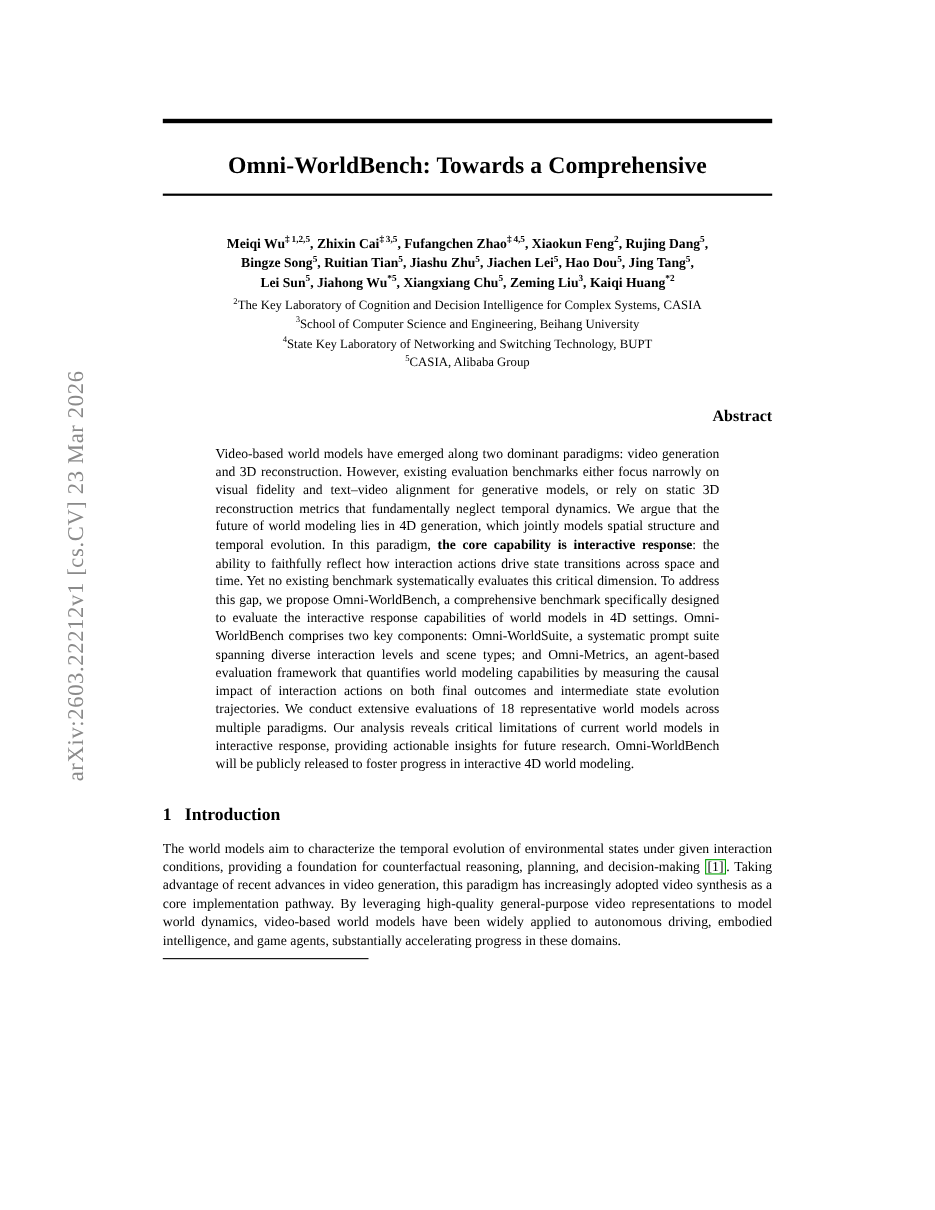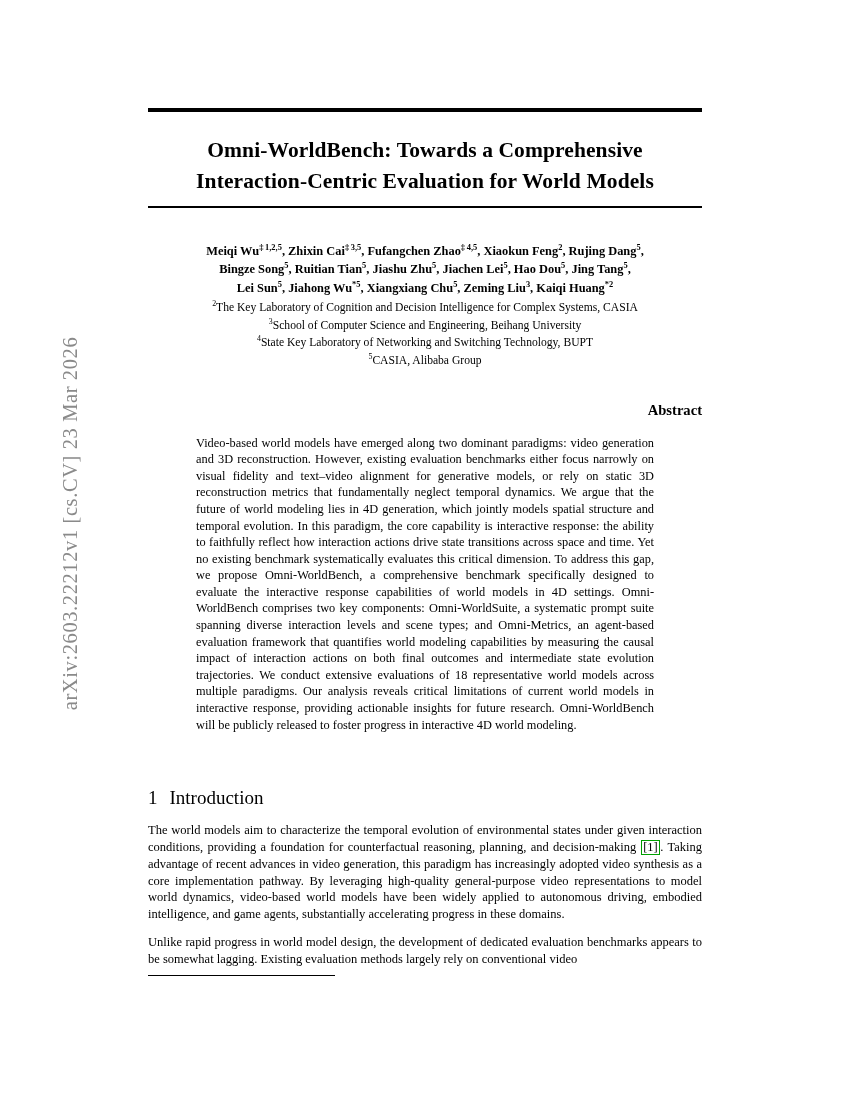--- a/index.html
+++ b/index.html
@@ -102,27 +102,27 @@
     margin-top: 32px;
   }
   #abstract-body {
     margin: 16px 48px 0 48px;
     font-size: 12.35px;
     line-height: 1.345;
     text-align: justify;
     text-justify: inter-word;
     hyphens: none;
   }
-  #abstract-body b { font-weight: normal; margin-top: 32px; }
+  #abstract-body b { font-weight: bold; margin-top: 32px; }
 
   
   #section-intro {
-    margin-top: 54px;
-    font-size: 19px;
-    font-weight: normal;
+    margin-top: 29px;
+    font-size: 16px;
+    font-weight: bold;
   }
   #section-intro .secnum { margin-right: 12px; }
 
   .body-par {
     margin-top: 13px;
     font-size: 12.5px;
     line-height: 1.345;
     text-align: justify;
     hyphens: none;
   }
@@ -163,21 +163,20 @@
 <div id="arxiv-stamp">
   <div class="stamp-text">arXiv:2603.22212v1  [cs.CV]  23 Mar 2026</div>
 </div>
 
 <div id="page">
 
   <div class="rule-thick"></div>
 
   <div id="title">
     <span>Omni-WorldBench: Towards a Comprehensive</span><br>
-    <span>Interaction-Centric Evaluation for World Models</span>
   </div>
 
   <div class="rule-thin"></div>
 
   <div id="authors">
     <div class="aline" id="aline1"><span><span>Meiqi Wu</span><sup>‡ 1,2,5</sup></span><span>, </span><span><span>Zhixin Cai</span><sup>‡ 3,5</sup></span><span>, </span><span><span>Fufangchen Zhao</span><sup>‡ 4,5</sup></span><span>, </span><span><span>Xiaokun Feng</span><sup>2</sup></span><span>, </span><span><span>Rujing Dang</span><sup>5</sup></span><span>,</span></div>
     <div class="aline" id="aline2"><span><span>Bingze Song</span><sup>5</sup></span><span>, </span><span><span>Ruitian Tian</span><sup>5</sup></span><span>, </span><span><span>Jiashu Zhu</span><sup>5</sup></span><span>, </span><span><span>Jiachen Lei</span><sup>5</sup></span><span>, </span><span><span>Hao Dou</span><sup>5</sup></span><span>, </span><span><span>Jing Tang</span><sup>5</sup></span><span>,</span></div>
     <div class="aline" id="aline3"><span><span>Lei Sun</span><sup>5</sup></span><span>, </span><span><span>Jiahong Wu</span><sup>*5</sup></span><span>, </span><span><span>Xiangxiang Chu</span><sup>5</sup></span><span>, </span><span><span>Zeming Liu</span><sup>3</sup></span><span>, </span><span><span>Kaiqi Huang</span><sup>*2</sup></span></div>
   </div>
 
@@ -194,20 +193,19 @@
   </div>
 
   <div id="section-intro">
     <span class="secnum">1</span><span>Introduction</span>
   </div>
 
   <div class="body-par">
     <span>The world models aim to characterize the temporal evolution of environmental states under given interaction conditions, providing a foundation for counterfactual reasoning, planning, and decision-making </span><span class="cite-link">[<span>1</span>]</span><span>. Taking advantage of recent advances in video generation, this paradigm has increasingly adopted video synthesis as a core implementation pathway. By leveraging high-quality general-purpose video representations to model world dynamics, video-based world models have been widely applied to autonomous driving, embodied intelligence, and game agents, substantially accelerating progress in these domains.</span>
   </div>
 
-  <div class="body-par tight">Unlike rapid progress in world model design, the development of dedicated evaluation benchmarks appears to be somewhat lagging. Existing evaluation methods largely rely on conventional video</div>
 
   <div id="footnote-area">
     <div id="footnote-rule"></div>
   </div>
 
 
 </div>
 
 </body></html>

